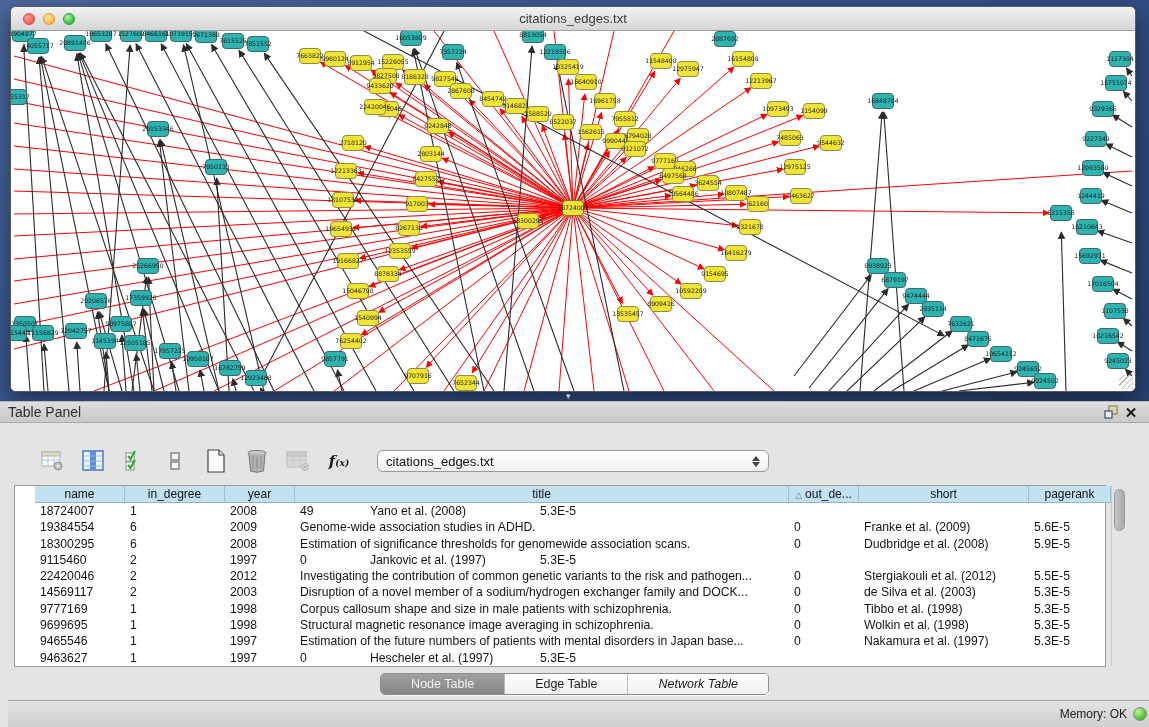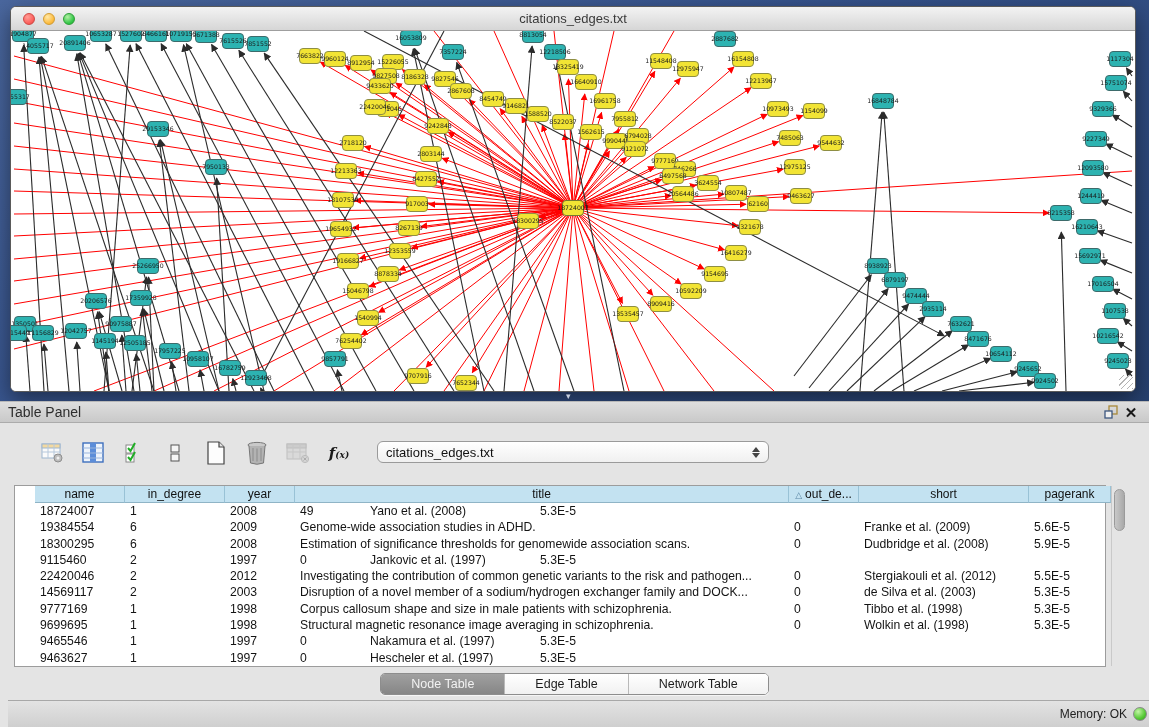--- a/index.html
+++ b/index.html
@@ -31,21 +31,21 @@
     background:#e4e4e4; }
   .panel-titlebar { height:22px; background:linear-gradient(#dedede,#c9c9c9);
     border-top:1px solid #b8b8b8; border-bottom:1px solid #ababab;
     display:flex; align-items:center; padding:0 8px; }
   .panel-title { font-size:14px; color:#2e2e2e; }
   .panel-titlebar .spacer { flex:1; }
   .panel-btn { width:20px; height:18px; display:flex; align-items:center; justify-content:center; cursor:default; }
   .close-x { font-size:15px; font-weight:bold; color:#1a1a1a; line-height:1; }
 
   .toolbar { position:absolute; left:0; top:40px; width:993px; height:40px;
-    display:flex; align-items:flex-start; }
+    display:flex; align-items:center; }
   .tb-icon { margin-left:17px; width:24px; height:24px; display:flex;
     align-items:center; justify-content:center; }
   .tb-icon:first-child { margin-left:40px; }
   .fx { font-family:"DejaVu Serif", serif; color:#1a1a1a; font-size:15px; font-style:italic; font-weight:bold; }
   .fx small { font-size:9px; font-weight:bold; }
   .combo { margin-left:26px; width:392px; height:22px; background:linear-gradient(#ffffff,#f0f0f0);
     border:1px solid #9a9a9a; border-radius:6px; display:flex; align-items:center;
     padding:0 8px; box-shadow:inset 0 1px 1px rgba(255,255,255,.8); }
   .combo-text { flex:1; font-size:13px; color:#111; }
   .combo-arrows { display:flex; flex-direction:column; gap:1px; align-items:center; }
@@ -65,21 +65,21 @@
     overflow:hidden; white-space:nowrap; }
   .vscroll { width:16px; background:#f4f4f4; border-left:1px solid #c9c9c9; position:relative; }
   .vthumb { position:absolute; left:2px; top:3px; width:11px; height:42px; border-radius:6px;
     background:linear-gradient(90deg,#c8c8c8,#a9a9a9); border:1px solid #9a9a9a; }
 
   .tabs-row { position:absolute; left:0; top:272px; width:1149px; display:flex; justify-content:center; }
   .seg { display:flex; border:1px solid #8d8d8d; border-radius:5px; overflow:hidden;
     background:#fff; box-shadow:0 1px 1px rgba(255,255,255,.7); }
   .seg-btn { padding:2px 30px; font-size:12.5px; color:#1c1c1c; background:linear-gradient(#ffffff,#f1f1f1);
     border-right:1px solid #b9b9b9; line-height:16px; }
-  .seg-btn:last-child { border-right:none; }
+  .seg-btn:last-child { border-right:none;font-style:italic; }
   .seg-btn.sel { background:linear-gradient(#a0a0a0,#868686); color:#f2f2f2; }
 
   .statusbar { position:absolute; left:8px; top:299px; width:1149px; height:27px;
     background:linear-gradient(#e3e3e3,#cfcfcf); border-top:1px solid #a8a8a8;
     display:flex; align-items:center; justify-content:flex-end; padding-right:10px; gap:6px; }
   .mem-label { font-size:12px; color:#222; }
   .mem-dot { width:14px; height:14px; border-radius:50%; border:1px solid #8a8a8a;
     background:radial-gradient(circle at 35% 30%, #c2f5a5,#55c934 60%,#2f9e1e); }
 </style>
 </head>
@@ -927,20 +927,21 @@
           <div class="body-cell" style="width:70px">1998</div>
           <div class="body-cell" style="width:494px">Structural magnetic resonance image averaging in schizophrenia.</div>
           <div class="body-cell" style="width:70px">0</div>
           <div class="body-cell" style="width:170px">Wolkin et al. (1998)</div>
           <div class="body-cell" style="width:82px">5.3E-5</div>
         </div>
         <div class="body-row">
           <div class="body-cell" style="width:90px">9465546</div>
           <div class="body-cell" style="width:100px">1</div>
           <div class="body-cell" style="width:70px">1997</div>
+          <div class="body-cell" style="width:494px">Estimation of the future numbers of patients with mental disorders in Japan base...</div>
           <div class="body-cell" style="width:70px">0</div>
           <div class="body-cell" style="width:170px">Nakamura et al. (1997)</div>
           <div class="body-cell" style="width:82px">5.3E-5</div>
         </div>
         <div class="body-row">
           <div class="body-cell" style="width:90px">9463627</div>
           <div class="body-cell" style="width:100px">1</div>
           <div class="body-cell" style="width:70px">1997</div>
           <div class="body-cell" style="width:70px">0</div>
           <div class="body-cell" style="width:170px">Hescheler et al. (1997)</div>

